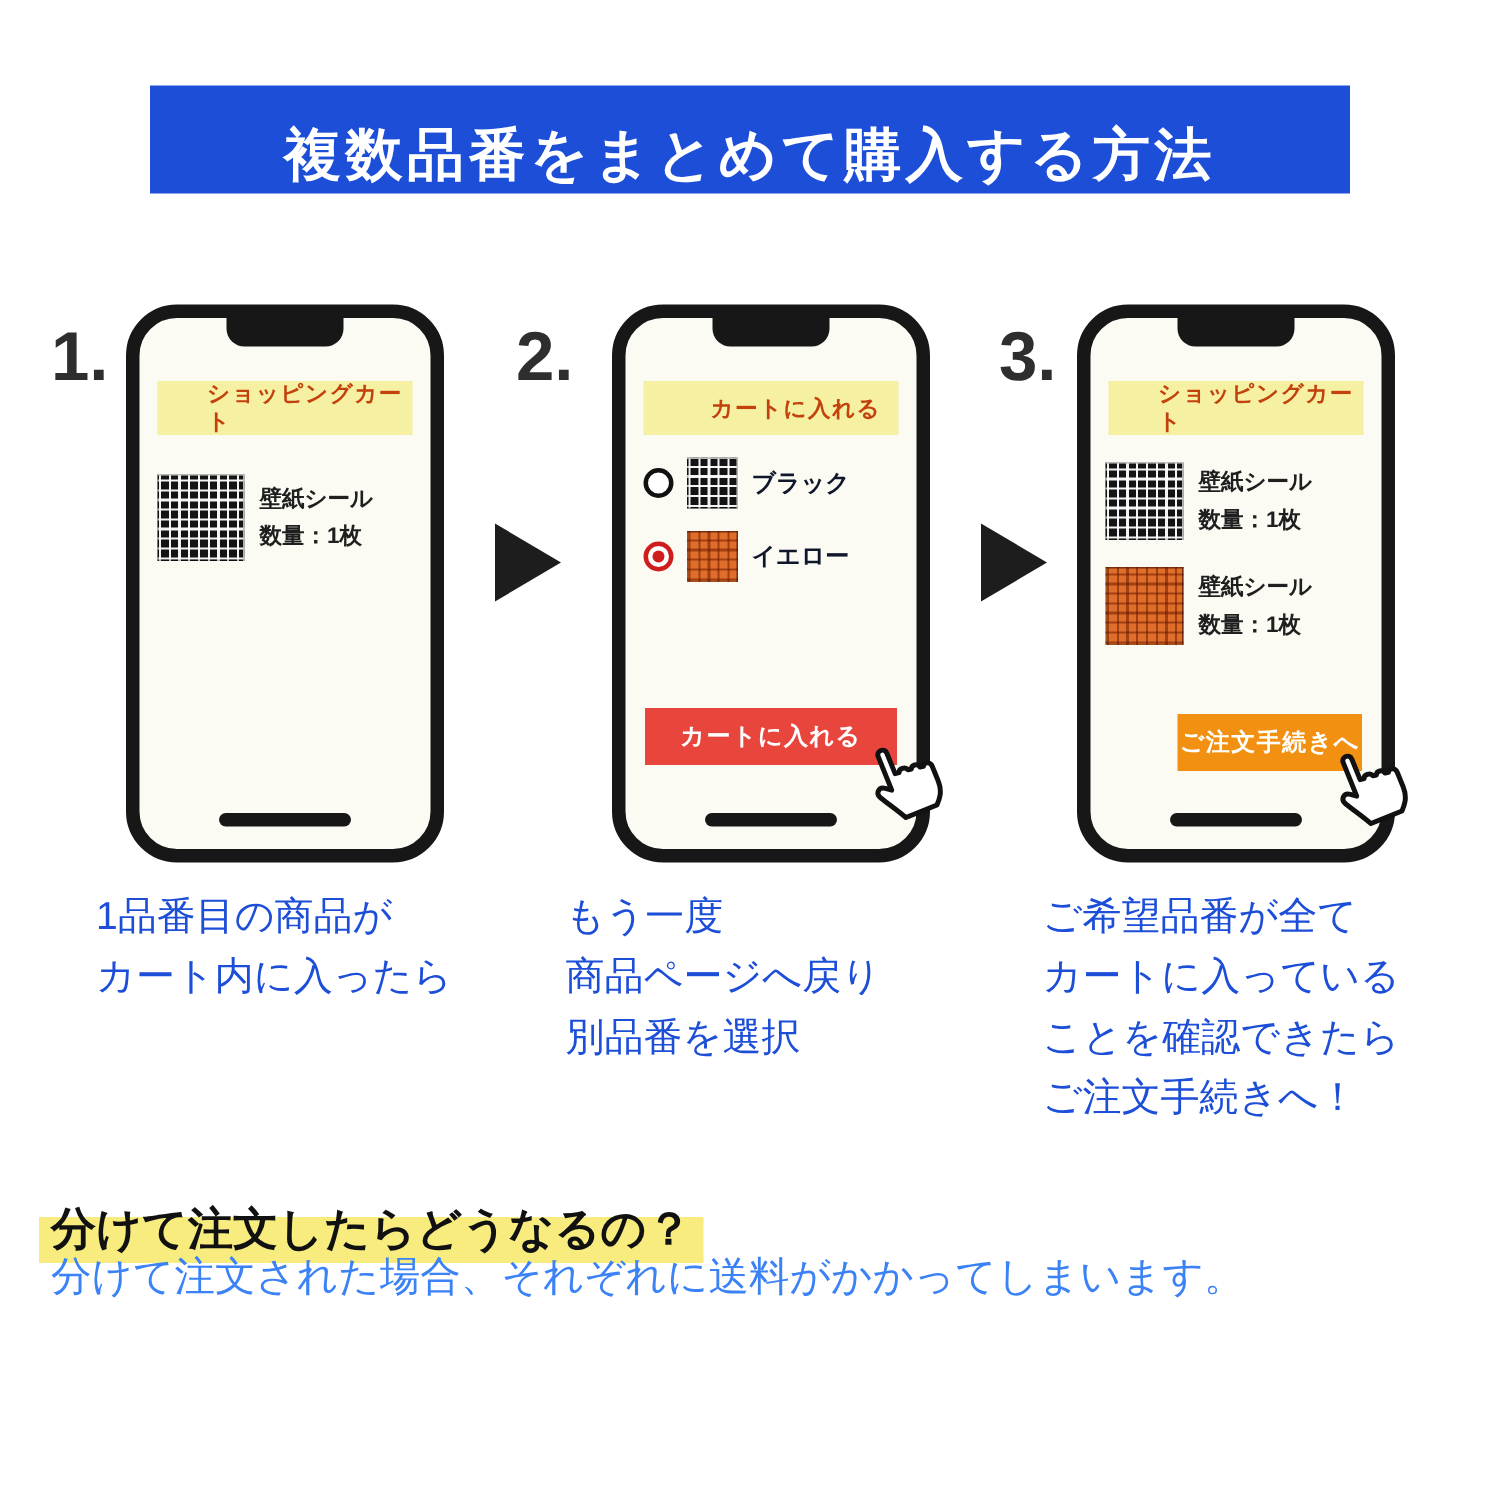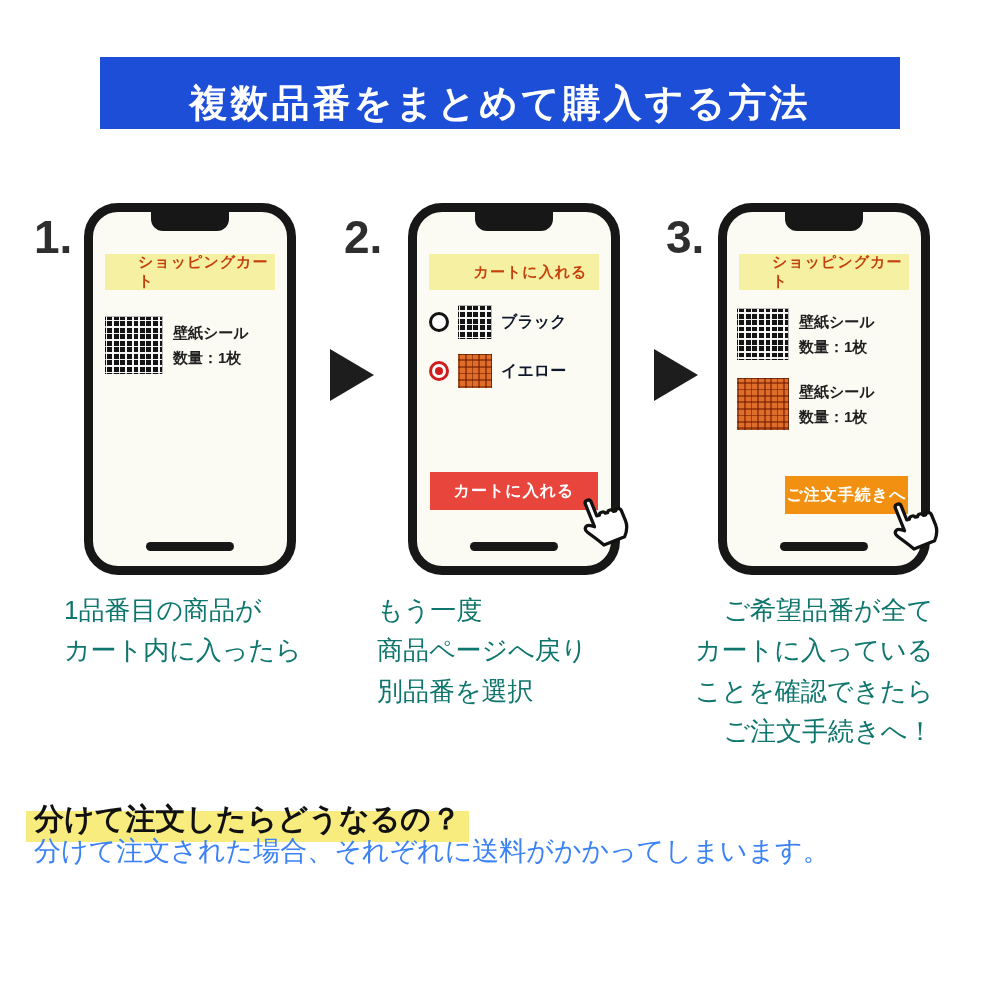--- a/index.html
+++ b/index.html
@@ -67,25 +67,25 @@
   .hand { position: absolute; right: -34px; bottom: -38px; transform: rotate(-22deg); }
 
   
   .flow-arrow { position: absolute; width: 0; height: 0;
                 border-top: 26px solid transparent; border-bottom: 26px solid transparent;
                 border-left: 44px solid #1d1d1d; }
   .a1 { left: 330px; top: 349px; }
   .a2 { left: 654px; top: 349px; }
 
   
-  .caption { position: absolute; font-size: 26px; font-weight: 500; color: #0f766e;
+  .caption { position: absolute; font-size: 26px; font-weight: 500; color: #1d4ed8;
              line-height: 1.55; white-space: pre-line; }
   .c1 { left: 64px;  top: 590px; }
   .c2 { left: 377px; top: 590px; }
-  .c3 { left: 695px; top: 590px; text-align: right; }
+  .c3 { left: 695px; top: 590px; }
 
   
   .qa-heading { position: absolute; left: 26px; top: 762px; font-size: 30px; font-weight: bold;
                 color: #111; padding: 2px 8px;
                 background: linear-gradient(transparent 32%, #f8ec7e 32%); margin-top: 35px; }
   .body-line { position: absolute; left: 34px; font-size: 27px; font-weight: 500; color: #3b82f6; }
   .b1 { top: 833px; }
   .b2 { top: 878px; }
 </style>
 </head>

